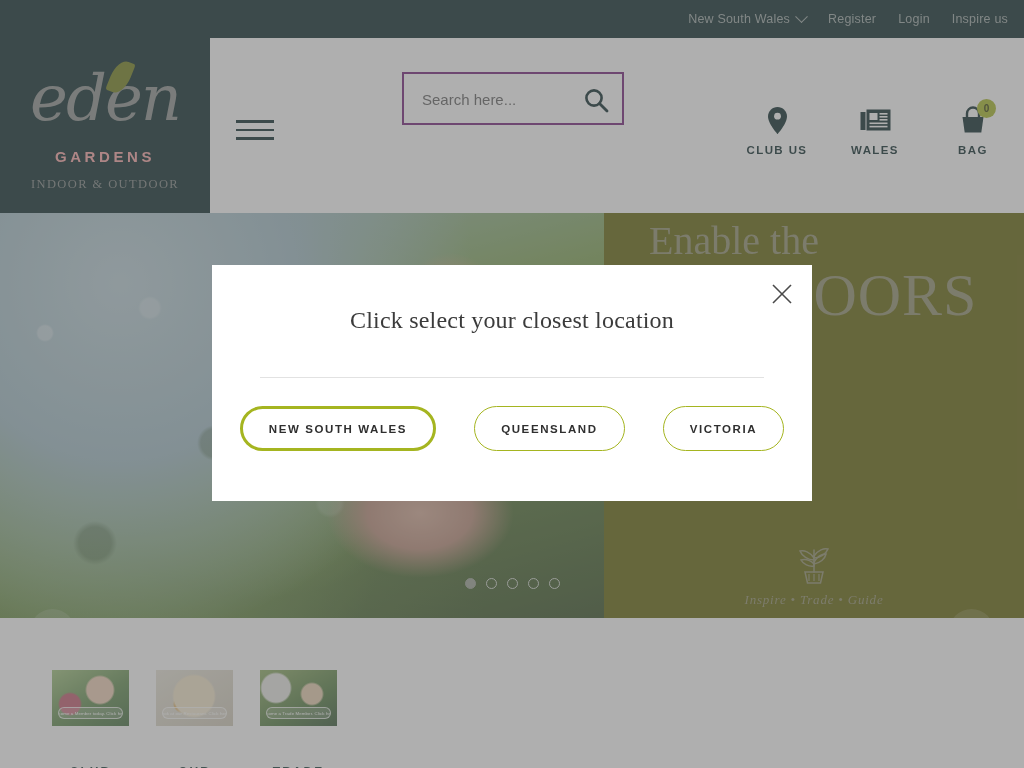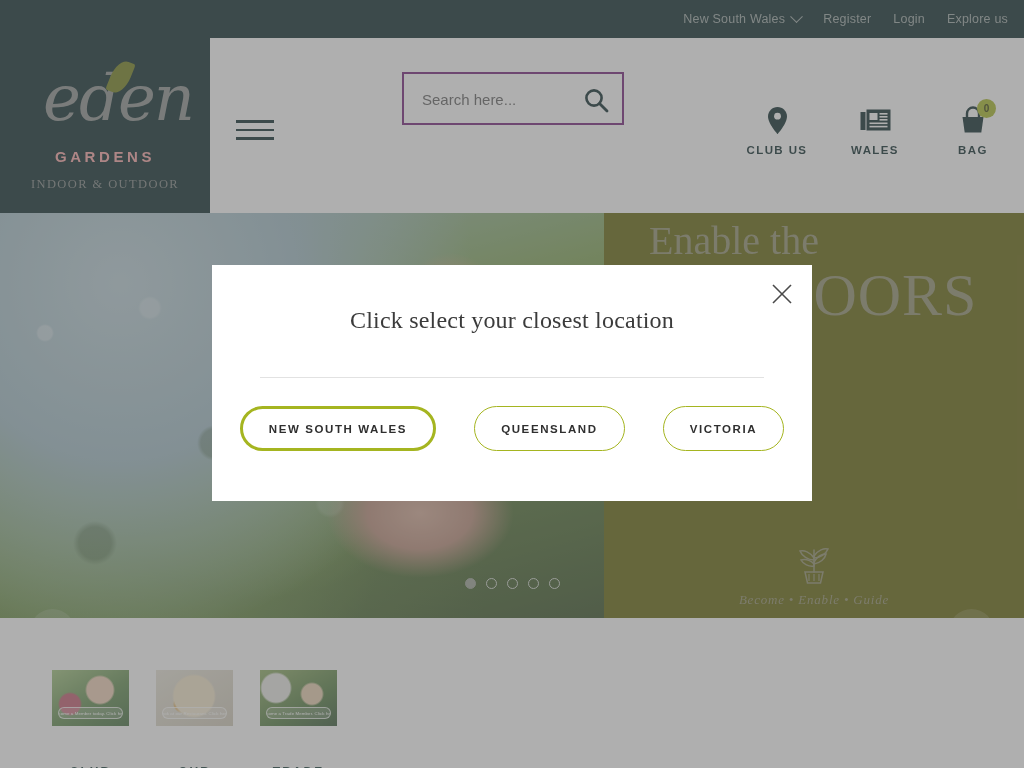--- a/index.html
+++ b/index.html
@@ -29,21 +29,21 @@
           transform:rotate(45deg) translate(-2px,-2px); }
 
   
   .logo-block {
     position:absolute; left:0; top:38px; width:210px; height:175px;
     background:#012022; z-index:4;
     display:flex; flex-direction:column; align-items:center; justify-content:center;
   }
   .logo-word { position:relative; width:160px; height:92px; }
   .logo-word .eden {
-    position:absolute; left:13px; top:6px; width:160px;
+    position:absolute; left:0; top:6px; width:160px;
     font-family:"DejaVu Serif", serif; font-style:italic;
     font-size:64px; color:#8a8f8d; text-align:center;
     letter-spacing:-2px; line-height:1;
   }
   .leaf {
     position:absolute; left:86px; top:0px; width:19px; height:34px;
     background:#6f7d12; border-radius:60% 10% 60% 10%;
     transform:rotate(22deg); z-index:2;
   }
   .logo-gardens {
@@ -216,21 +216,21 @@
 <div id="page">
 
   <div class="topbar">
     <div class="topbar-inner">
       <div class="region">
         <span>New South Wales</span>
         <span class="chev"></span>
       </div>
       <a href="#">Register</a>
       <a href="#">Login</a>
-      <a href="#">Explore us</a>
+      <a href="#">Inspire us</a>
     </div>
   </div>
 
   <div class="logo-block">
     <div class="logo-word">
       <span class="leaf"></span>
       <span class="eden">eden</span>
     </div>
     <div class="logo-gardens">GARDENS</div>
     <div class="logo-sub">INDOOR &amp; OUTDOOR</div>
@@ -311,21 +311,21 @@
             <path d="M22 26c-4-4-9-5-13-4 2 4 8 7 13 6z"></path>
             <path d="M22 24c3-5 8-8 12-8-1 5-6 9-12 10z"></path>
           </g>
           <path d="M13 34h18l-2.5 11h-13z" fill="none" stroke="#8f8f6b" stroke-width="1.5"></path>
           <g stroke="#8f8f6b" stroke-width="1.2">
             <line x1="17" y1="36" x2="17" y2="43"></line>
             <line x1="22" y1="36" x2="22" y2="43"></line>
             <line x1="27" y1="36" x2="27" y2="43"></line>
           </g>
         </svg>
-        <div class="tagline">Become • Enable • Guide</div>
+        <div class="tagline">Inspire • Trade • Guide</div>
       </div>
     </div>
 
     <div class="car-arrow car-left">
       <i></i>
         <i></i>
     </div>
     <div class="car-arrow car-right">
       <i></i>
         <i></i>

